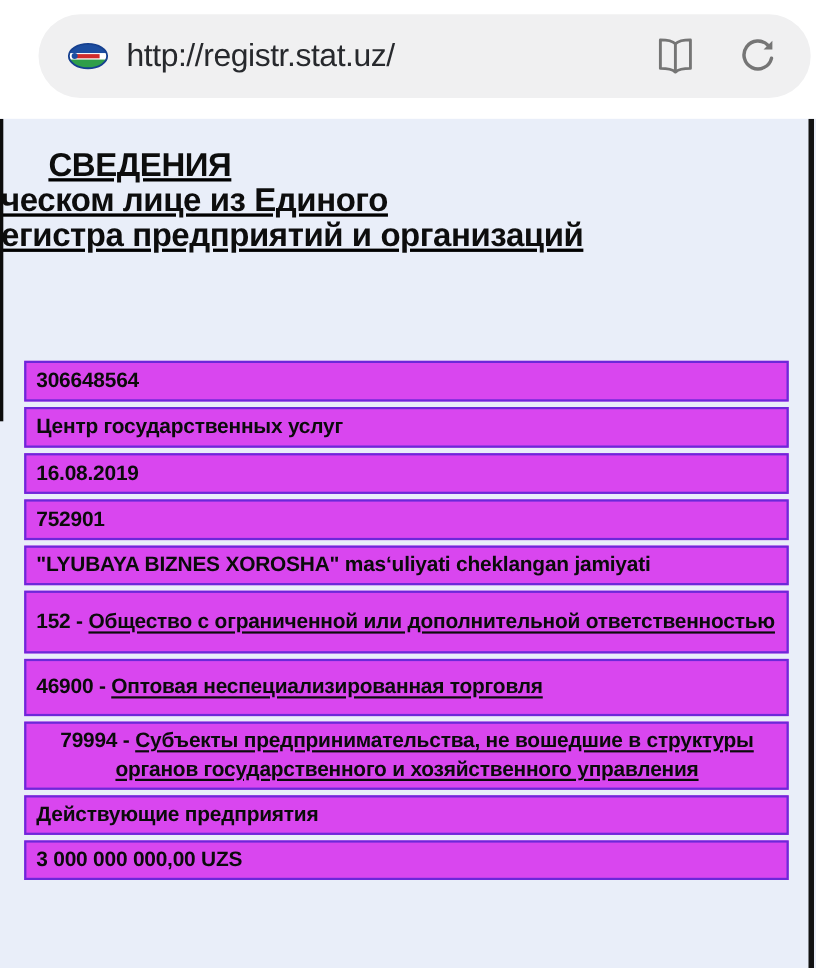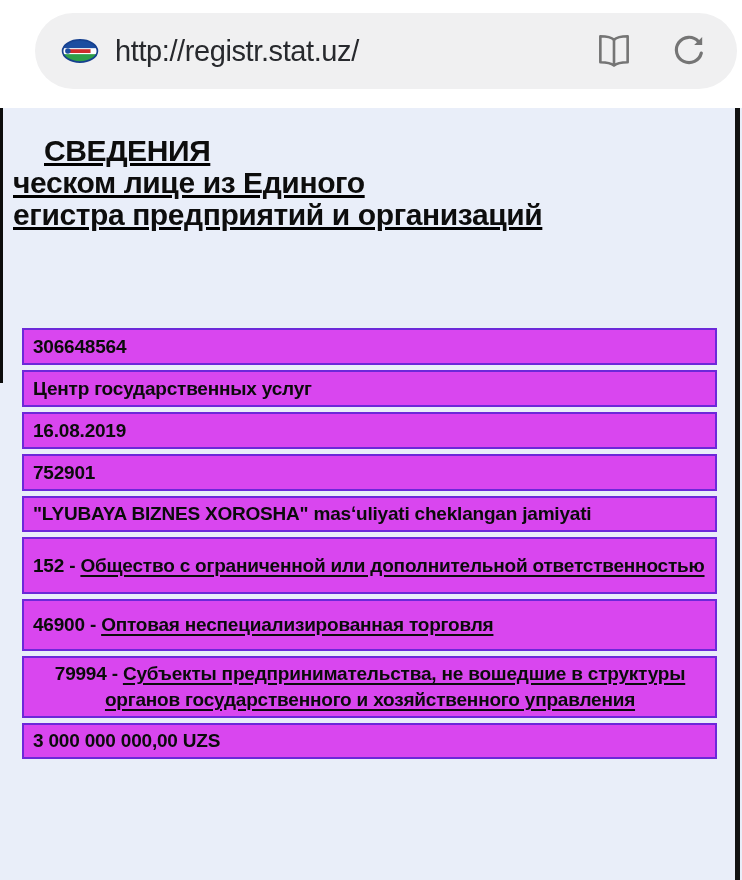--- a/index.html
+++ b/index.html
@@ -28,21 +28,21 @@
   .content {
     position:absolute; left:0; top:108px; width:742px; height:772px;
     background:#e9eef9; overflow:hidden;text-decoration:underline;
   }
   .left-line  { position:absolute; left:0; top:0; width:3px; height:275px; background:#0c0c0c; }
   .right-line { position:absolute; left:735px; top:0; width:5px; height:772px; background:#121212; }
 
   .title { margin-top:27px; font-weight:bold; color:#0d0d0d;
            font-size:30px; line-height:32px; letter-spacing:-0.4px; white-space:nowrap; }
   .title .t1 { padding-left:44px; }
-  .title .t2, .title .t3 { padding-left:13px; }
+  .title .t2, .title .t3 { padding-left:1px; }
 
   .rtable { position:absolute; left:22px; top:220px; width:695px; }
   .cell {
     width:695px; border:2px solid #6d28d9; background:#d946ef;
     margin-bottom:5px; display:flex; align-items:center;
     padding:3px 8px 3px 9px;
     font-weight:bold; font-size:19px; line-height:26px;
     color:#0b0b0b; letter-spacing:-0.2px;
   }
   .r1,.r2,.r3,.r4 { min-height:37px; }
@@ -129,19 +129,22 @@
       </div>
 
       <div class="cell r7">
         <div><span class="pfx">46900 - </span><a class="lnk">Оптовая неспециализированная торговля</a></div>
       </div>
 
       <div class="cell r8">
         <div><span class="pfx">79994 - </span><a class="lnk">Субъекты предпринимательства, не вошедшие в структуры органов государственного и хозяйственного управления</a></div>
       </div>
 
+      <div class="cell r10">
+          <span>Действующие предприятия</span>
+        </div>
       <div class="cell r11">
           <span>3 000 000 000,00 UZS</span>
         </div>
     </div>
   </div>
 
 </div>
 
 </body></html>

